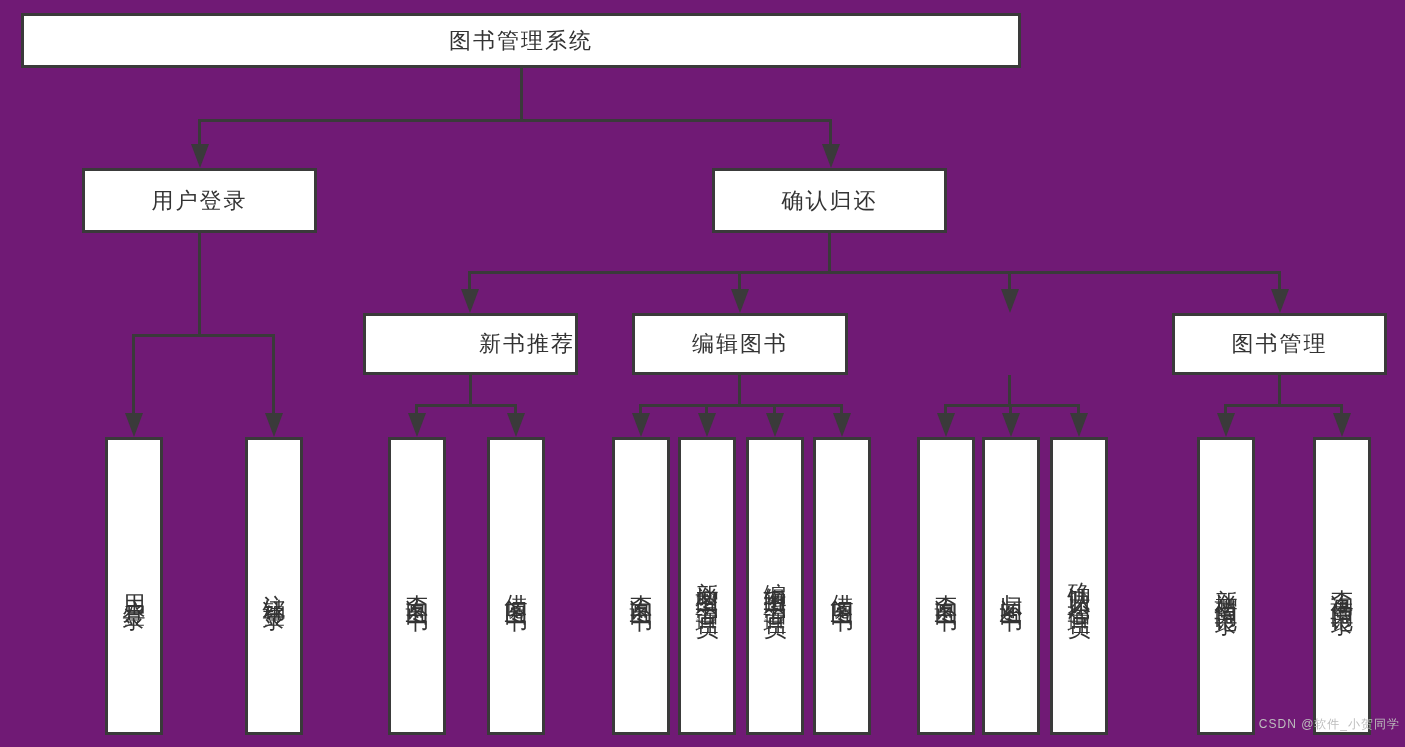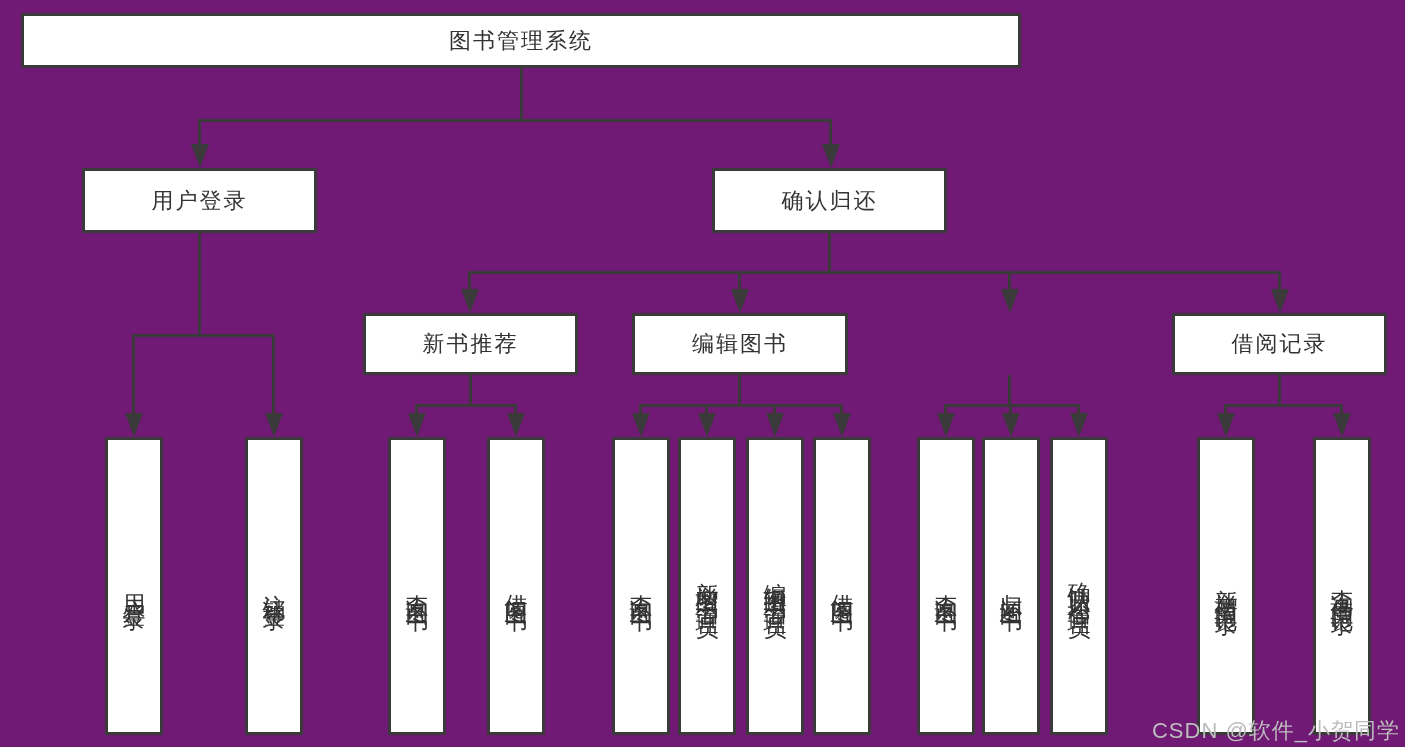--- a/index.html
+++ b/index.html
@@ -44,21 +44,21 @@
     position:absolute;
     width:0;height:0;
     border-left:9px solid transparent;
     border-right:9px solid transparent;
     border-top:24px solid var(--line);
   }
   .watermark{
     position:absolute;
     top:716px;
     right:5px;
-    font-size:22px;
+    font-size:12px;
     color:var(--wm);
     letter-spacing:1px;
     white-space:nowrap;
   }
 </style>
 </head>
 <body>
 
 <div class="stage">
 
@@ -66,28 +66,28 @@
     <span>图书管理系统</span>
   </div>
 
   <div class="node hnode" style="left:82px;top:168px;width:235px;height:65px;">
     <span>用户登录</span>
   </div>
   <div class="node hnode" style="left:712px;top:168px;width:235px;height:65px;">
     <span>确认归还</span>
   </div>
 
-  <div class="node hnode" style="left:363px;top:313px;width:215px;height:62px;">
+  <div class="node hnode" style="left:363px;top:313px;width:215px;height:62px;justify-content:flex-end;">
     <span>新书推荐</span>
   </div>
   <div class="node hnode" style="left:632px;top:313px;width:216px;height:62px;">
     <span>编辑图书</span>
   </div>
   <div class="node hnode" style="left:1172px;top:313px;width:215px;height:62px;">
-    <span>借阅记录</span>
+    <span>图书管理</span>
   </div>
 
   <div class="node vnode" style="left:105px;top:437px;width:58px;height:298px;">
     <span class="vtext">用户登录</span>
   </div>
   <div class="node vnode" style="left:245px;top:437px;width:58px;height:298px;">
     <span class="vtext">注销登录</span>
   </div>
 
   <div class="node vnode" style="left:388px;top:437px;width:58px;height:298px;">

